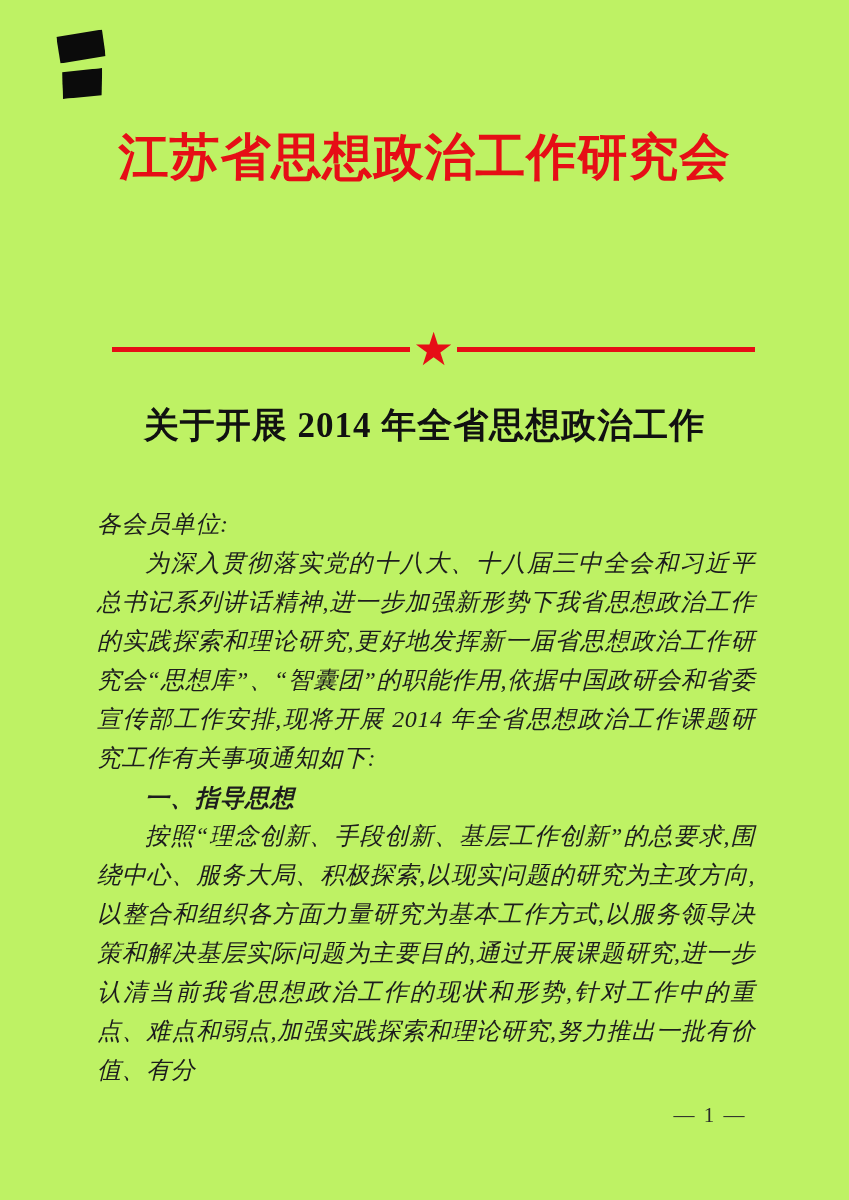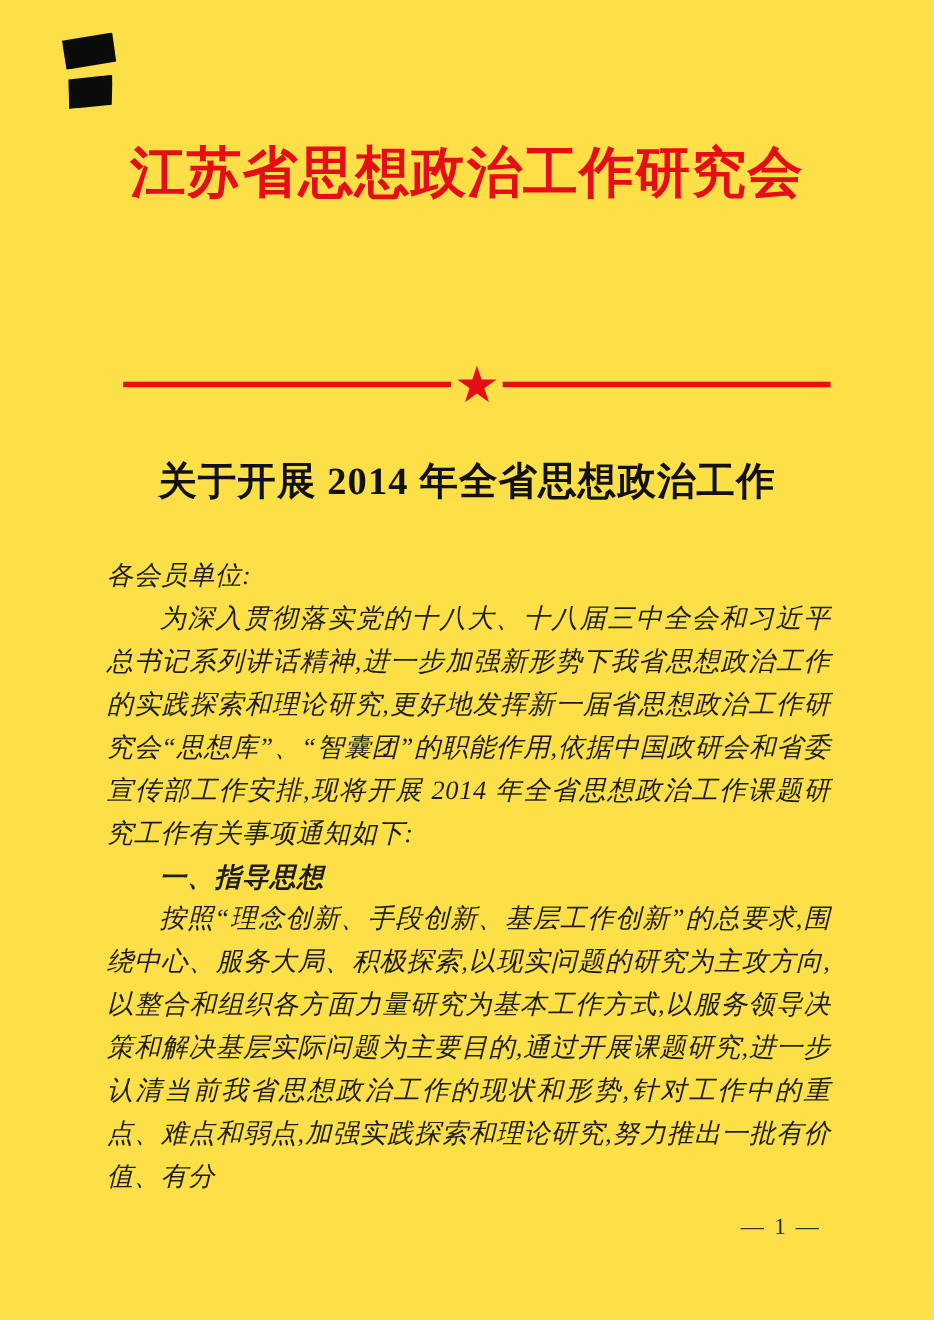--- a/index.html
+++ b/index.html
@@ -1,17 +1,17 @@
 <!DOCTYPE html>
 <html style="--red: #e60e16;"><head>
 <meta charset="utf-8">
 <style>
   html,body { margin:0; padding:0; background:#ffffff; }
   .page {
-    position:relative; width:849px; height:1200px; background:#fde047;
+    position:relative; width:849px; height:1200px; background:#bef264;
     font-family:"Liberation Serif","DejaVu Serif",serif; color:#1d1d1d;
     overflow:hidden; margin:0 auto;
   }
   
   .mark { position:absolute; background:#0b0b0b; }
   .mark1 { left:57px; top:31px; width:48px; height:31px; transform:rotate(-4deg);
            clip-path:polygon(0% 14%, 96% 0%, 100% 86%, 5% 100%); }
   .mark2 { left:62px; top:69px; width:41px; height:29px; transform:rotate(-3deg);
            clip-path:polygon(2% 8%, 100% 0%, 95% 94%, 0% 100%); }
 
@@ -27,21 +27,21 @@
   .rule {
     position:absolute; top:327px; left:112px; width:643px; height:44px;
     display:flex; align-items:center;
   }
   .rule .seg { flex:1; height:5px; background:var(--red,#e60e16); }
   .rule .star {
     flex:0 0 auto; font-size:46px; line-height:44px; color:var(--red,#e60e16);
     margin:0 3px; font-family:"DejaVu Sans","Liberation Sans",sans-serif;
   }
   .doc-title {
-    position:absolute; top:415px; left:0; width:100%; margin:0; text-align:center;
+    position:absolute; top:403px; left:0; width:100%; margin:0; text-align:center;
     font-size:35px; line-height:45px; font-weight:bold; color:#111111;
     letter-spacing:1px;
   }
   .doc-title span { display:block; }
   .body-text {
     position:absolute; top:505px; left:97px; width:658px;
     font-size:24px; line-height:39px; letter-spacing:0.6px;
     text-align:justify; color:#1d1d1d;font-style:italic;
   }
   .body-text p { margin:0; }

